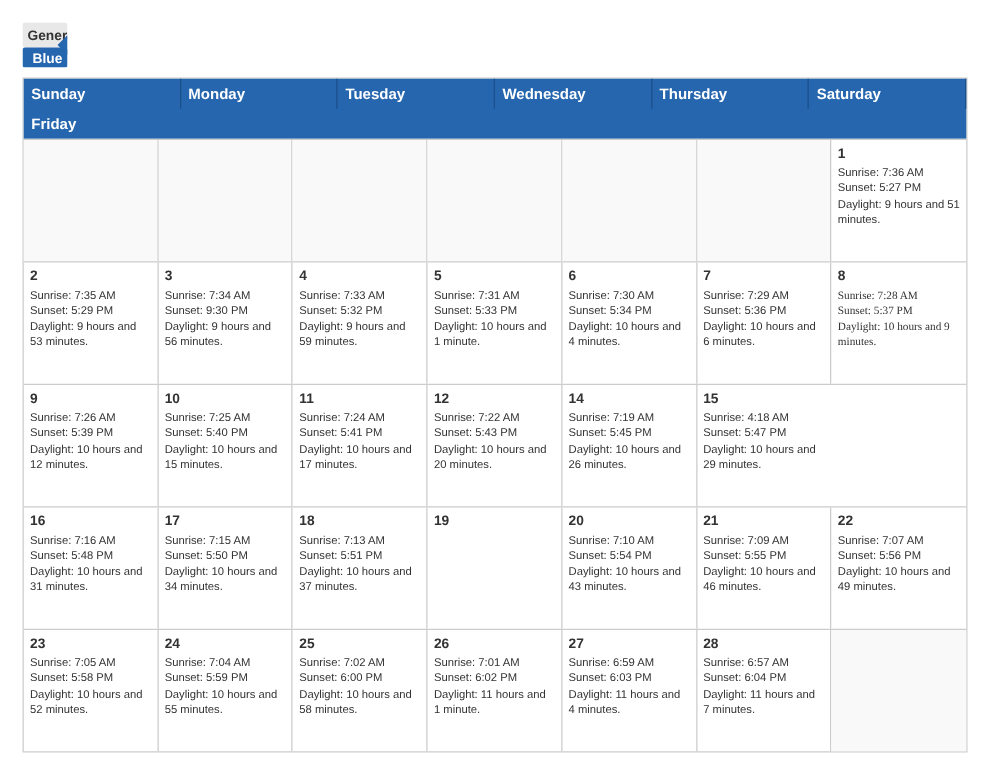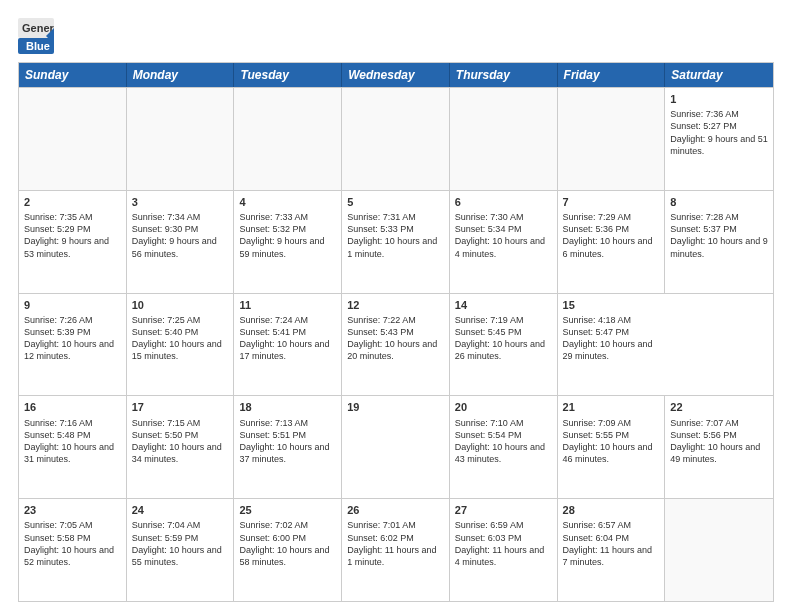--- a/index.html
+++ b/index.html
@@ -42,23 +42,22 @@
       color: #555;
     }
     .calendar {
       flex: 1;
       display: flex;
       flex-direction: column;
       border: 1px solid #ccc;
     }
     .cal-header {
       display: grid;
-      grid-template-columns: repeat(7, 1fr);
+      grid-template-columns: repeat(6, 1fr);
       background: #2566ae;
-      font-style: italic;
     }
     .cal-header-cell {
       color: #fff;
       font-size: 12px;
       font-weight: bold;
       padding: 5px 6px;
       border-right: 1px solid #1a4f8a;
     }
     .cal-header-cell:last-child { border-right: none; }
     .cal-body {
@@ -118,22 +117,22 @@
     </div>
   </div>
 
   <div class="calendar">
     <div class="cal-header" id="cal-header">
         <div class="cal-header-cell">Sunday</div>
         <div class="cal-header-cell">Monday</div>
         <div class="cal-header-cell">Tuesday</div>
         <div class="cal-header-cell">Wednesday</div>
         <div class="cal-header-cell">Thursday</div>
+        <div class="cal-header-cell">Saturday</div>
         <div class="cal-header-cell">Friday</div>
-        <div class="cal-header-cell">Saturday</div>
       </div>
     <div class="cal-body" id="cal-body">
         <div class="cal-row">
           <div class="cal-cell empty"></div>
           <div class="cal-cell empty"></div>
           <div class="cal-cell empty"></div>
           <div class="cal-cell empty"></div>
           <div class="cal-cell empty"></div>
           <div class="cal-cell empty"></div>
           <div class="cal-cell">
@@ -175,21 +174,21 @@
 Daylight: 10 hours and 4 minutes.</div>
           </div>
           <div class="cal-cell">
             <span class="day-num">7</span>
             <div class="day-info" style="white-space: pre-line;">Sunrise: 7:29 AM
 Sunset: 5:36 PM
 Daylight: 10 hours and 6 minutes.</div>
           </div>
           <div class="cal-cell">
             <span class="day-num">8</span>
-            <div class="day-info" style="white-space: pre-line;">Sunrise: 7:28 AM
+            <div class="day-info" style="white-space: pre-line; font-family: Liberation Serif, serif;">Sunrise: 7:28 AM
 Sunset: 5:37 PM
 Daylight: 10 hours and 9 minutes.</div>
           </div>
         </div>
         <div class="cal-row">
           <div class="cal-cell">
             <span class="day-num">9</span>
             <div class="day-info" style="white-space: pre-line;">Sunrise: 7:26 AM
 Sunset: 5:39 PM
 Daylight: 10 hours and 12 minutes.</div>

